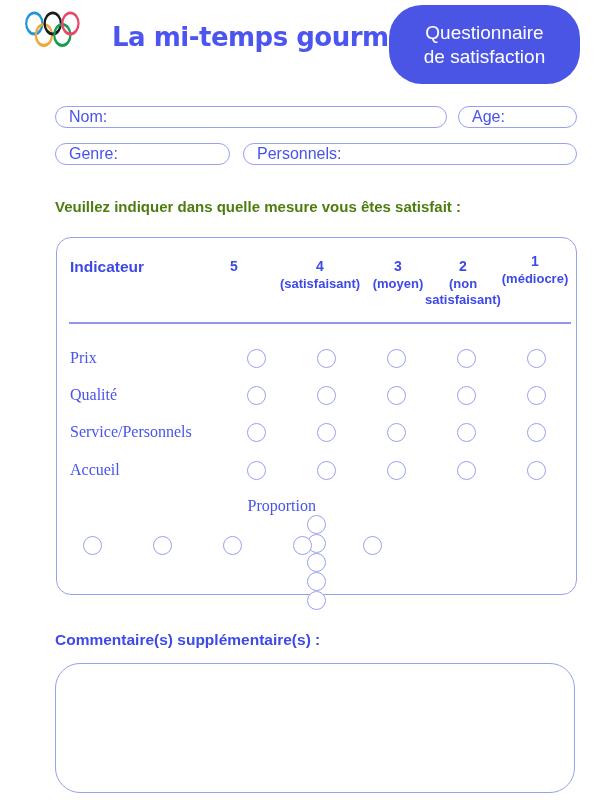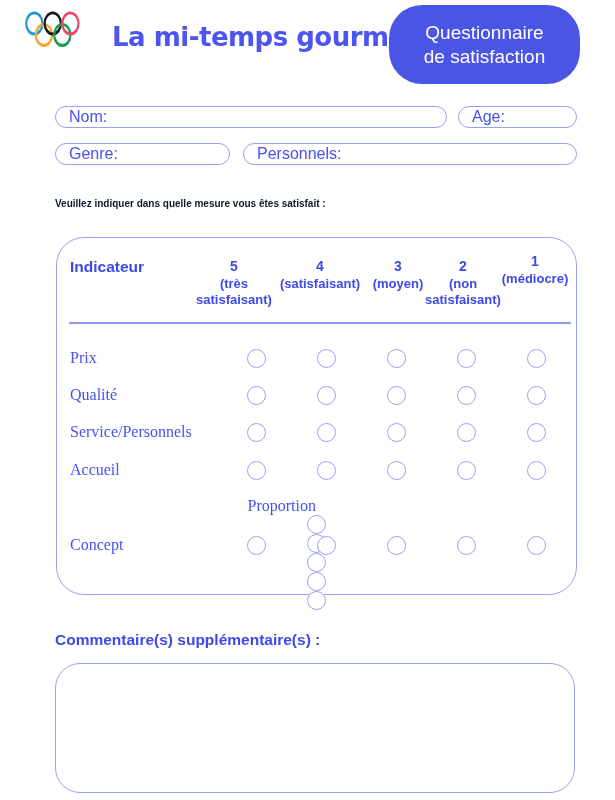--- a/index.html
+++ b/index.html
@@ -27,25 +27,25 @@
     display:flex;align-items:center;padding-left:13px;
     color:#4753ee;font-size:16px;
   }
   .f-nom{left:55px;top:106px;width:392px;}
   .f-age{left:458px;top:106px;width:119px;}
   .f-genre{left:55px;top:143px;width:175px;}
   .f-occupation{left:243px;top:143px;width:334px;}
   
   .instruction{
     position:absolute;left:55px;top:198px;width:520px;
-    font-weight:bold;font-size:10px;color:#0f172a;
+    font-weight:bold;font-size:15px;color:#4d7c0f;
   }
   .table-box{
     position:absolute;left:56px;top:237px;width:521px;height:358px;
-    box-sizing:border-box;border:1.5px solid #99a0f2;border-radius:28px;background:#fff;
+    box-sizing:border-box;border:1.5px solid #99a0f2;border-radius:15px;background:#fff;
   }
   .indicator-h{
     position:absolute;left:13px;top:20px;
     font-weight:bold;font-size:15.5px;color:#3d49e9;
   }
   .scale-cell{
     position:absolute;top:20px;text-align:center;
     font-weight:bold;font-size:13px;line-height:16px;color:#3d49e9;
   }
   .scale-cell .num{display:block;font-size:14px;margin-bottom:2px;}
@@ -113,21 +113,20 @@
 </div>
 
 <div class="instruction">Veuillez indiquer dans quelle mesure vous êtes satisfait :</div>
 
 <div class="table-box">
 
   <div class="indicator-h">Indicateur</div>
 
   <div class="scale-cell c5">
     <span class="num">5</span>
-    <span>(très satisfaisant)</span>
   </div>
   <div class="scale-cell c4">
     <span class="num">4</span>
     <span>(satisfaisant)</span>
   </div>
   <div class="scale-cell c3">
     <span class="num">3</span>
     <span>(moyen)</span>
   </div>
   <div class="scale-cell c2">
@@ -230,21 +229,20 @@
       </div>
     <div class="cell">
         <div class="radio"></div>
       </div>
     <div class="cell">
         <div class="radio"></div>
       </div>
   </div>
 
   <div class="t-row r5">
-    <div class="rlabel">Concept</div>
     <div class="cell">
         <div class="radio"></div>
       </div>
     <div class="cell">
         <div class="radio"></div>
       </div>
     <div class="cell">
         <div class="radio"></div>
       </div>
     <div class="cell">

